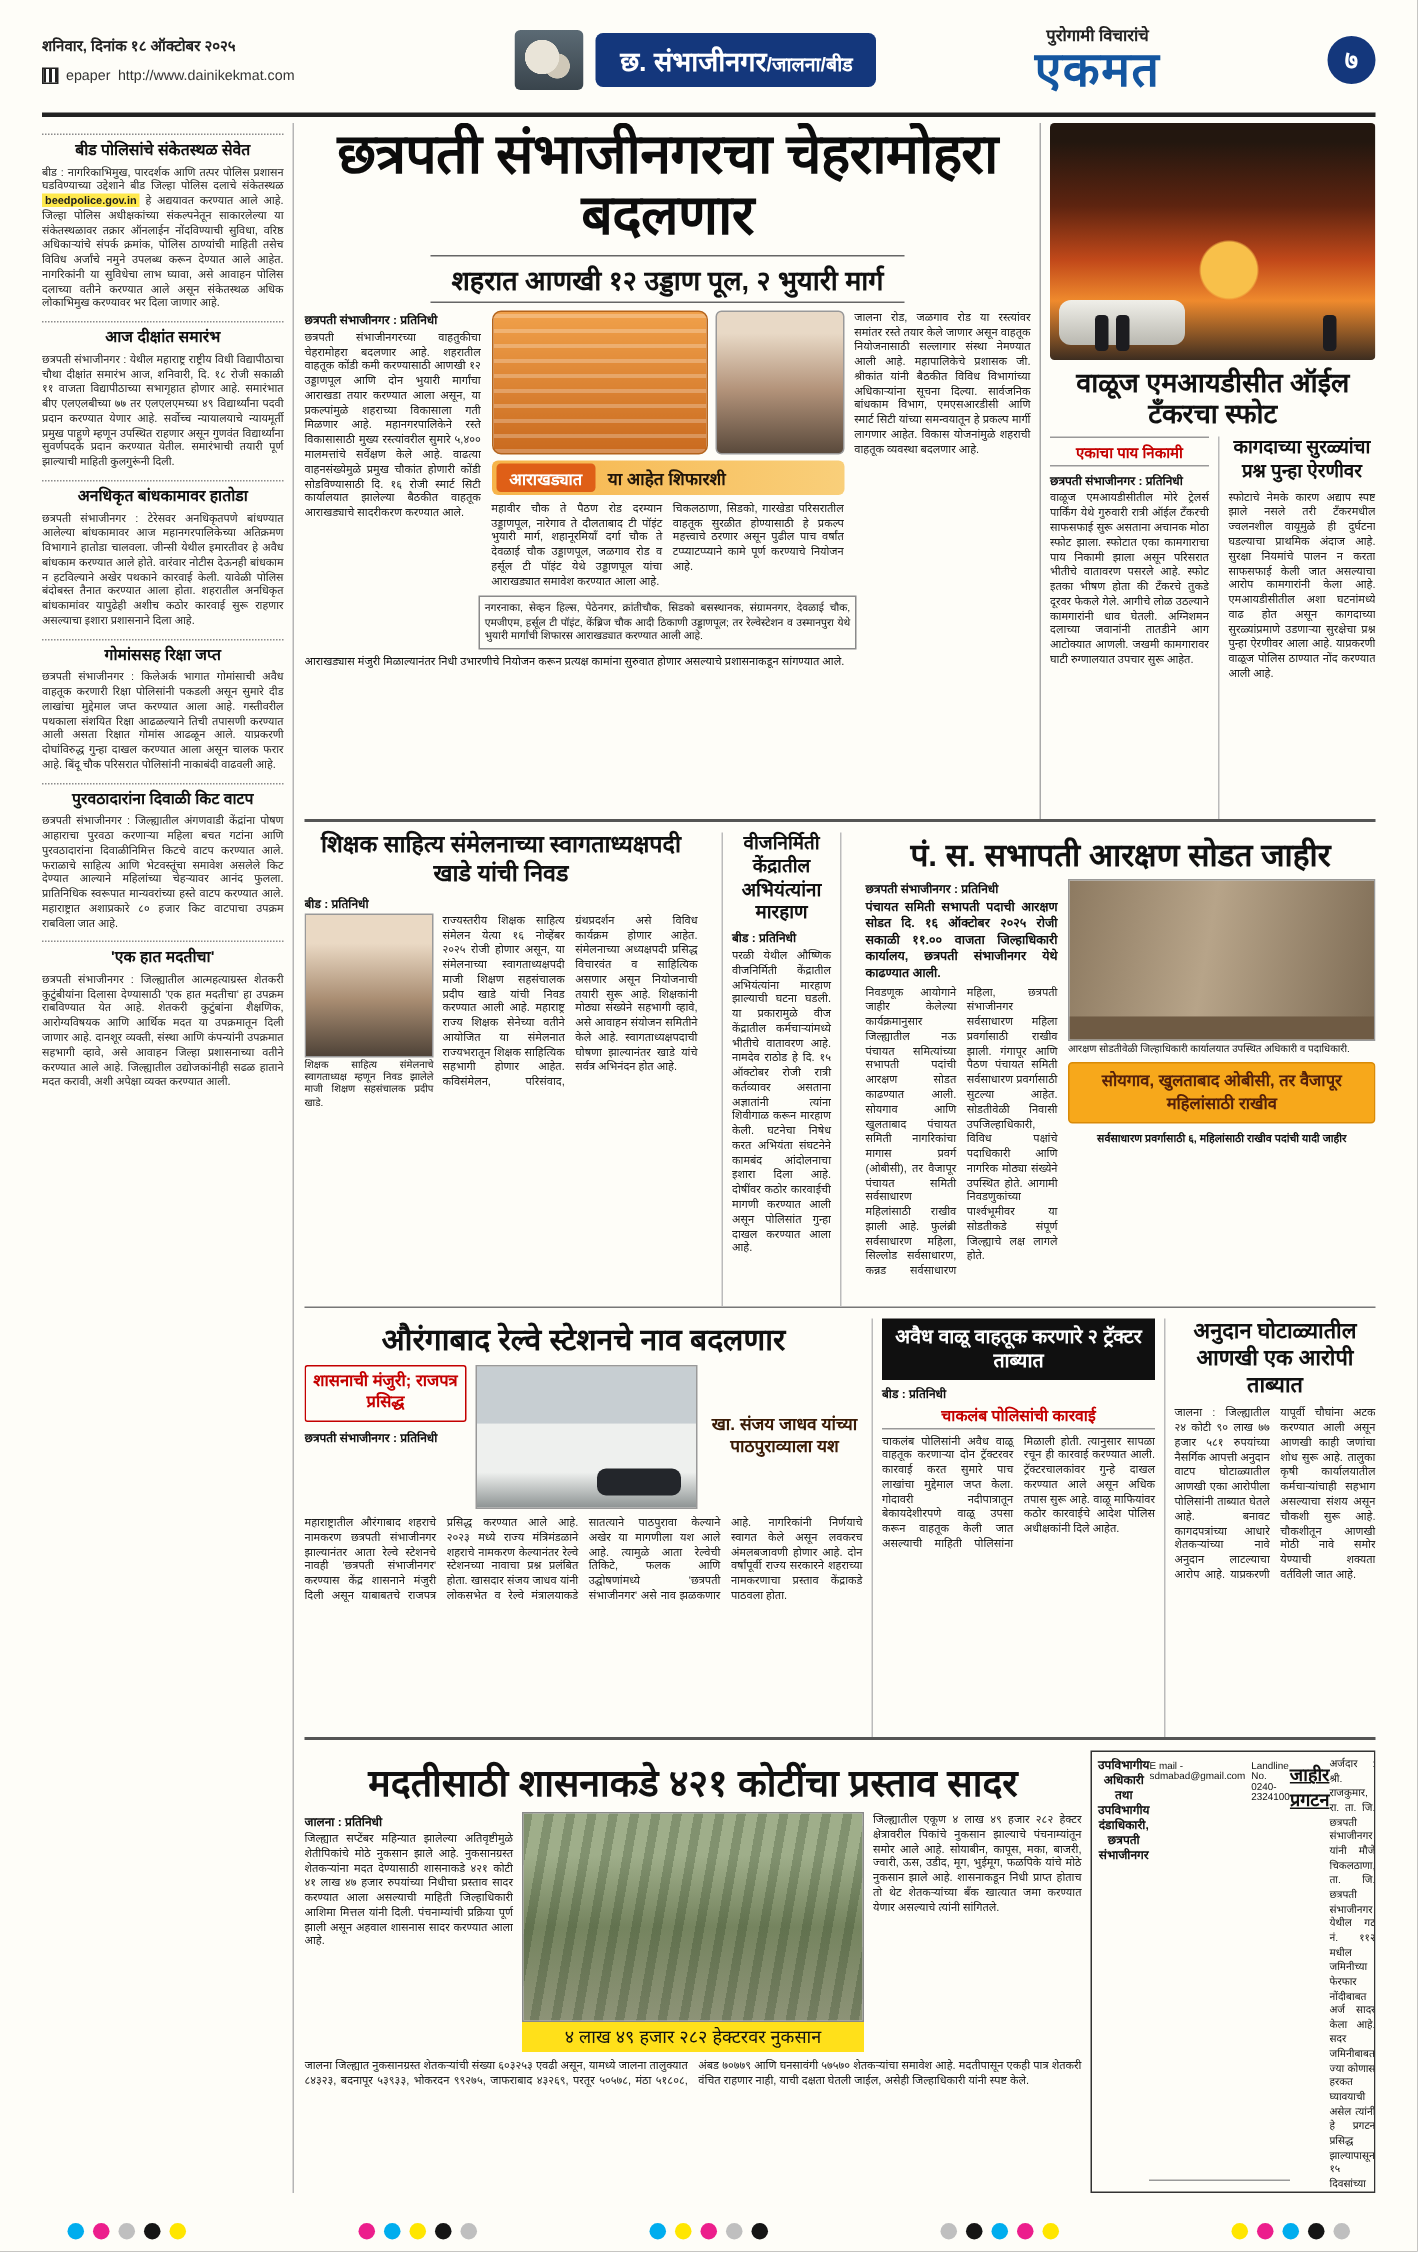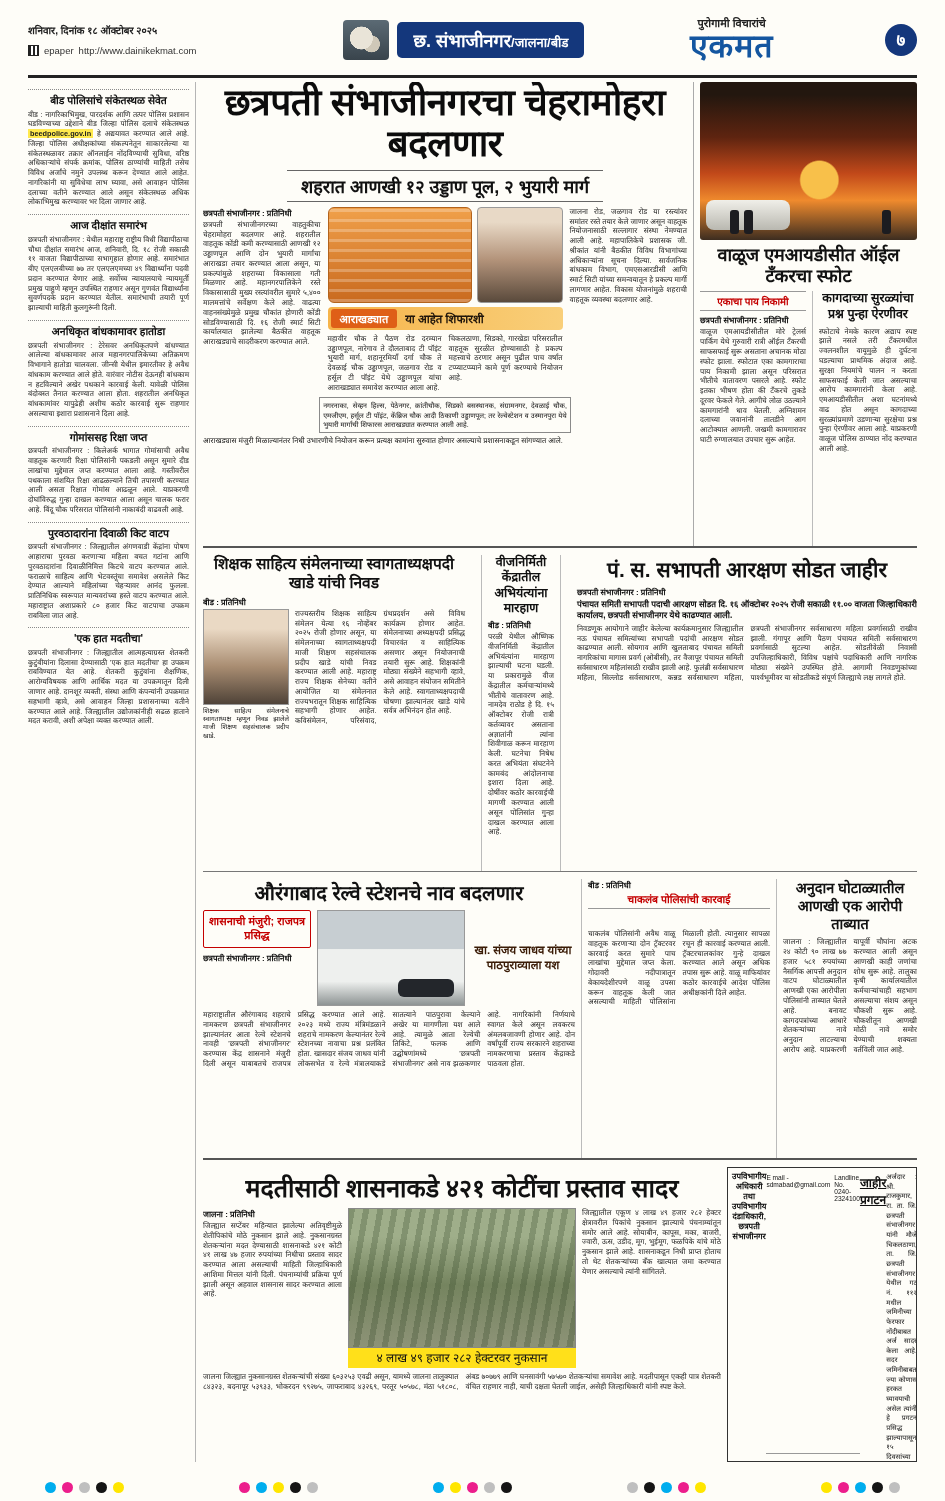--- a/index.html
+++ b/index.html
@@ -129,21 +129,21 @@
       border:1px solid #c40000;padding:4px;text-align:center;border-radius:2px}
   .rw-photo{flex:1;height:96px;border:1px solid #999;position:relative;overflow:hidden;
       background:linear-gradient(#c7ced2 40%,#eef0ee 41% 75%,#8e9494)}
   .rw-photo .car{position:absolute;right:10px;bottom:8px;width:56px;height:18px;background:#23262b;border-radius:6px}
   .rw-side{width:104px;flex:none;font-weight:bold;font-size:11.5px;line-height:1.3;
       color:#3a1b06;text-align:center;align-self:center}
   .sand{width:196px;flex:none;border-left:1px solid #bbb;border-right:1px solid #bbb;padding:0 6px}
   .sand-bar{background:#101010;color:#fff;font-weight:bold;font-size:13px;
       text-align:center;line-height:1.25;padding:4px 3px;margin-bottom:3px}
   .sand-sub{color:#c40000;font-weight:bold;font-size:10.5px;text-align:center;
-      border-bottom:1px solid #999;padding-bottom:2px;margin-bottom:20px}
+      border-bottom:1px solid #999;padding-bottom:2px;margin-bottom:3px}
   .grant{flex:1;min-width:0}
   .g-headline{font-size:14.5px;font-weight:bold;line-height:1.25;text-align:center;margin-bottom:4px}
   
   .bottomband{display:flex;gap:6px;flex:1;overflow:hidden;padding-top:3px}
   .flood{width:518px;flex:none}
   .fl-topbar{display:flex;gap:6px;align-items:stretch;margin-bottom:3px}
   .fl-tag{border:2px solid #cf1f25;color:#cf1f25;font-weight:bold;font-size:13.5px;
       padding:2px 10px;display:flex;align-items:center}
   .fl-bar{flex:1;background:#1d3c85;color:#fff;font-weight:bold;font-size:13px;
       display:flex;align-items:center;justify-content:center}
@@ -304,40 +304,47 @@
           <p class="bodytxt">परळी येथील औष्णिक वीजनिर्मिती केंद्रातील अभियंत्यांना मारहाण झाल्याची घटना घडली. या प्रकारामुळे वीज केंद्रातील कर्मचाऱ्यांमध्ये भीतीचे वातावरण आहे. नामदेव राठोड हे दि. १५ ऑक्टोबर रोजी रात्री कर्तव्यावर असताना अज्ञातांनी त्यांना शिवीगाळ करून मारहाण केली. घटनेचा निषेध करत अभियंता संघटनेने कामबंद आंदोलनाचा इशारा दिला आहे. दोषींवर कठोर कारवाईची मागणी करण्यात आली असून पोलिसांत गुन्हा दाखल करण्यात आला आहे.</p>
         </div>
         <div class="sabha">
           <h2 class="sb-headline">पं. स. सभापती आरक्षण सोडत जाहीर</h2>
           <div class="sb-flex">
             <div class="sb-left">
               <div class="byline">छत्रपती संभाजीनगर : प्रतिनिधी</div>
               <p class="sb-lede">पंचायत समिती सभापती पदाची आरक्षण सोडत दि. १६ ऑक्टोबर २०२५ रोजी सकाळी ११.०० वाजता जिल्हाधिकारी कार्यालय, छत्रपती संभाजीनगर येथे काढण्यात आली.</p>
               <p class="bodytxt cols2">निवडणूक आयोगाने जाहीर केलेल्या कार्यक्रमानुसार जिल्ह्यातील नऊ पंचायत समित्यांच्या सभापती पदांची आरक्षण सोडत काढण्यात आली. सोयगाव आणि खुलताबाद पंचायत समिती नागरिकांचा मागास प्रवर्ग (ओबीसी), तर वैजापूर पंचायत समिती सर्वसाधारण महिलांसाठी राखीव झाली आहे. फुलंब्री सर्वसाधारण महिला, सिल्लोड सर्वसाधारण, कन्नड सर्वसाधारण महिला, छत्रपती संभाजीनगर सर्वसाधारण महिला प्रवर्गासाठी राखीव झाली. गंगापूर आणि पैठण पंचायत समिती सर्वसाधारण प्रवर्गासाठी सुटल्या आहेत. सोडतीवेळी निवासी उपजिल्हाधिकारी, विविध पक्षांचे पदाधिकारी आणि नागरिक मोठ्या संख्येने उपस्थित होते. आगामी निवडणुकांच्या पार्श्वभूमीवर या सोडतीकडे संपूर्ण जिल्ह्याचे लक्ष लागले होते.</p>
             </div>
+            <div class="sb-right">
+              <div class="meet-photo"></div>
+              <div class="sb-cap">आरक्षण सोडतीवेळी जिल्हाधिकारी कार्यालयात उपस्थित अधिकारी व पदाधिकारी.</div>
+              <div class="sb-hl">सोयगाव, खुलताबाद ओबीसी, तर वैजापूर महिलांसाठी राखीव</div>
+              <div class="sb-note">सर्वसाधारण प्रवर्गासाठी ६, महिलांसाठी राखीव पदांची यादी जाहीर</div>
+            </div>
           </div>
         </div>
       </section>
 
       <section class="lowband">
         <div class="railway">
           <h2 class="rw-headline">औरंगाबाद रेल्वे स्टेशनचे नाव बदलणार</h2>
           <div class="rw-row">
             <div class="rw-kick">
               <div class="rw-kicker">शासनाची मंजुरी; राजपत्र प्रसिद्ध</div>
               <div class="byline" style="margin-top:4px">छत्रपती संभाजीनगर : प्रतिनिधी</div>
             </div>
             <div class="rw-photo">
                 <div class="car"></div>
               </div>
             <div class="rw-side">खा. संजय जाधव यांच्या पाठपुराव्याला यश</div>
           </div>
           <p class="bodytxt cols4">महाराष्ट्रातील औरंगाबाद शहराचे नामकरण छत्रपती संभाजीनगर झाल्यानंतर आता रेल्वे स्टेशनचे नावही 'छत्रपती संभाजीनगर' करण्यास केंद्र शासनाने मंजुरी दिली असून याबाबतचे राजपत्र प्रसिद्ध करण्यात आले आहे. २०२३ मध्ये राज्य मंत्रिमंडळाने शहराचे नामकरण केल्यानंतर रेल्वे स्टेशनच्या नावाचा प्रश्न प्रलंबित होता. खासदार संजय जाधव यांनी लोकसभेत व रेल्वे मंत्रालयाकडे सातत्याने पाठपुरावा केल्याने अखेर या मागणीला यश आले आहे. त्यामुळे आता रेल्वेची तिकिटे, फलक आणि उद्घोषणांमध्ये 'छत्रपती संभाजीनगर' असे नाव झळकणार आहे. नागरिकांनी निर्णयाचे स्वागत केले असून लवकरच अंमलबजावणी होणार आहे. दोन वर्षांपूर्वी राज्य सरकारने शहराच्या नामकरणाचा प्रस्ताव केंद्राकडे पाठवला होता.</p>
         </div>
         <div class="sand">
+          <div class="sand-bar">अवैध वाळू वाहतूक करणारे २ ट्रॅक्टर ताब्यात</div>
           <div class="byline">बीड : प्रतिनिधी</div>
           <div class="sand-sub">चाकलंब पोलिसांची कारवाई</div>
           <p class="bodytxt cols2">चाकलंब पोलिसांनी अवैध वाळू वाहतूक करणाऱ्या दोन ट्रॅक्टरवर कारवाई करत सुमारे पाच लाखांचा मुद्देमाल जप्त केला. गोदावरी नदीपात्रातून बेकायदेशीरपणे वाळू उपसा करून वाहतूक केली जात असल्याची माहिती पोलिसांना मिळाली होती. त्यानुसार सापळा रचून ही कारवाई करण्यात आली. ट्रॅक्टरचालकांवर गुन्हे दाखल करण्यात आले असून अधिक तपास सुरू आहे. वाळू माफियांवर कठोर कारवाईचे आदेश पोलिस अधीक्षकांनी दिले आहेत.</p>
         </div>
         <div class="grant">
           <h2 class="g-headline">अनुदान घोटाळ्यातील आणखी एक आरोपी ताब्यात</h2>
           <p class="bodytxt cols2">जालना : जिल्ह्यातील २४ कोटी ९० लाख ७७ हजार ५८१ रुपयांच्या नैसर्गिक आपत्ती अनुदान वाटप घोटाळ्यातील आणखी एका आरोपीला पोलिसांनी ताब्यात घेतले आहे. बनावट कागदपत्रांच्या आधारे शेतकऱ्यांच्या नावे अनुदान लाटल्याचा आरोप आहे. याप्रकरणी यापूर्वी चौघांना अटक करण्यात आली असून आणखी काही जणांचा शोध सुरू आहे. तालुका कृषी कार्यालयातील कर्मचाऱ्यांचाही सहभाग असल्याचा संशय असून चौकशी सुरू आहे. चौकशीतून आणखी मोठी नावे समोर येण्याची शक्यता वर्तविली जात आहे.</p>
         </div>
       </section>
 

